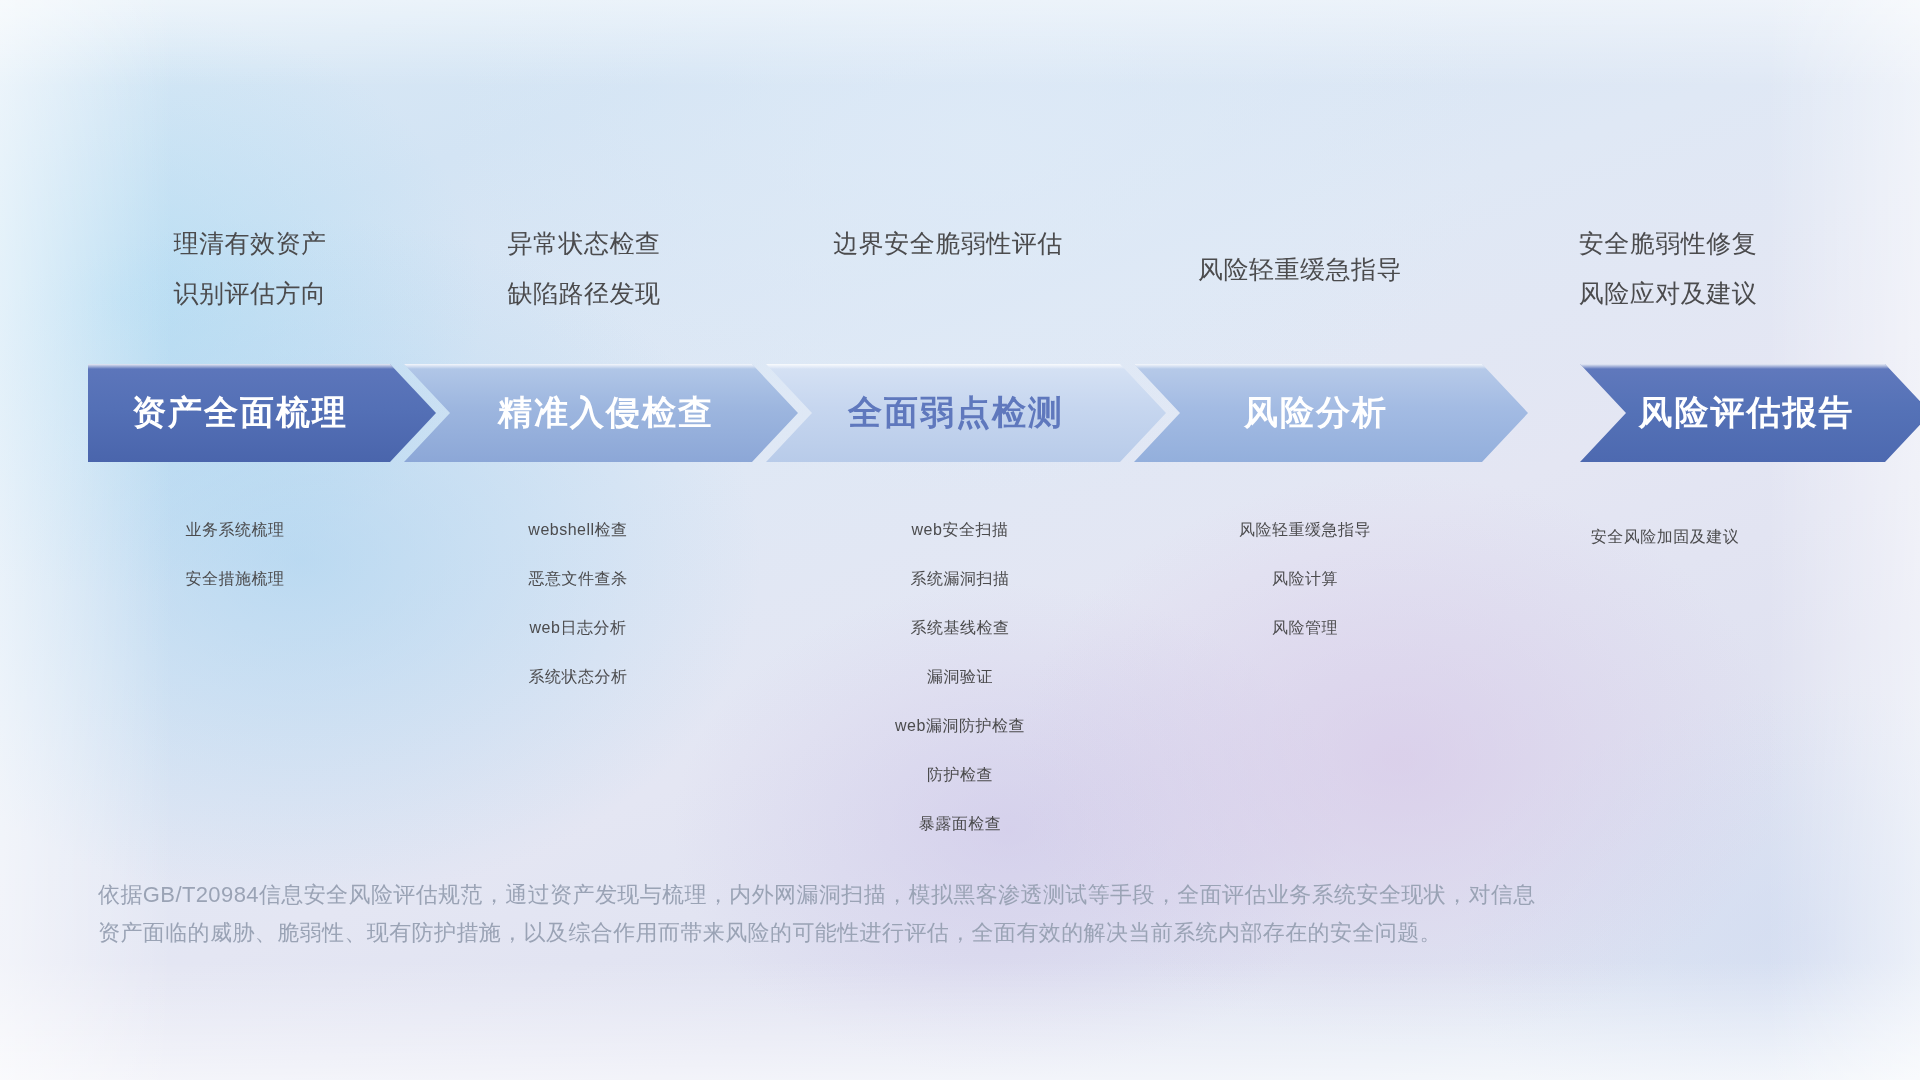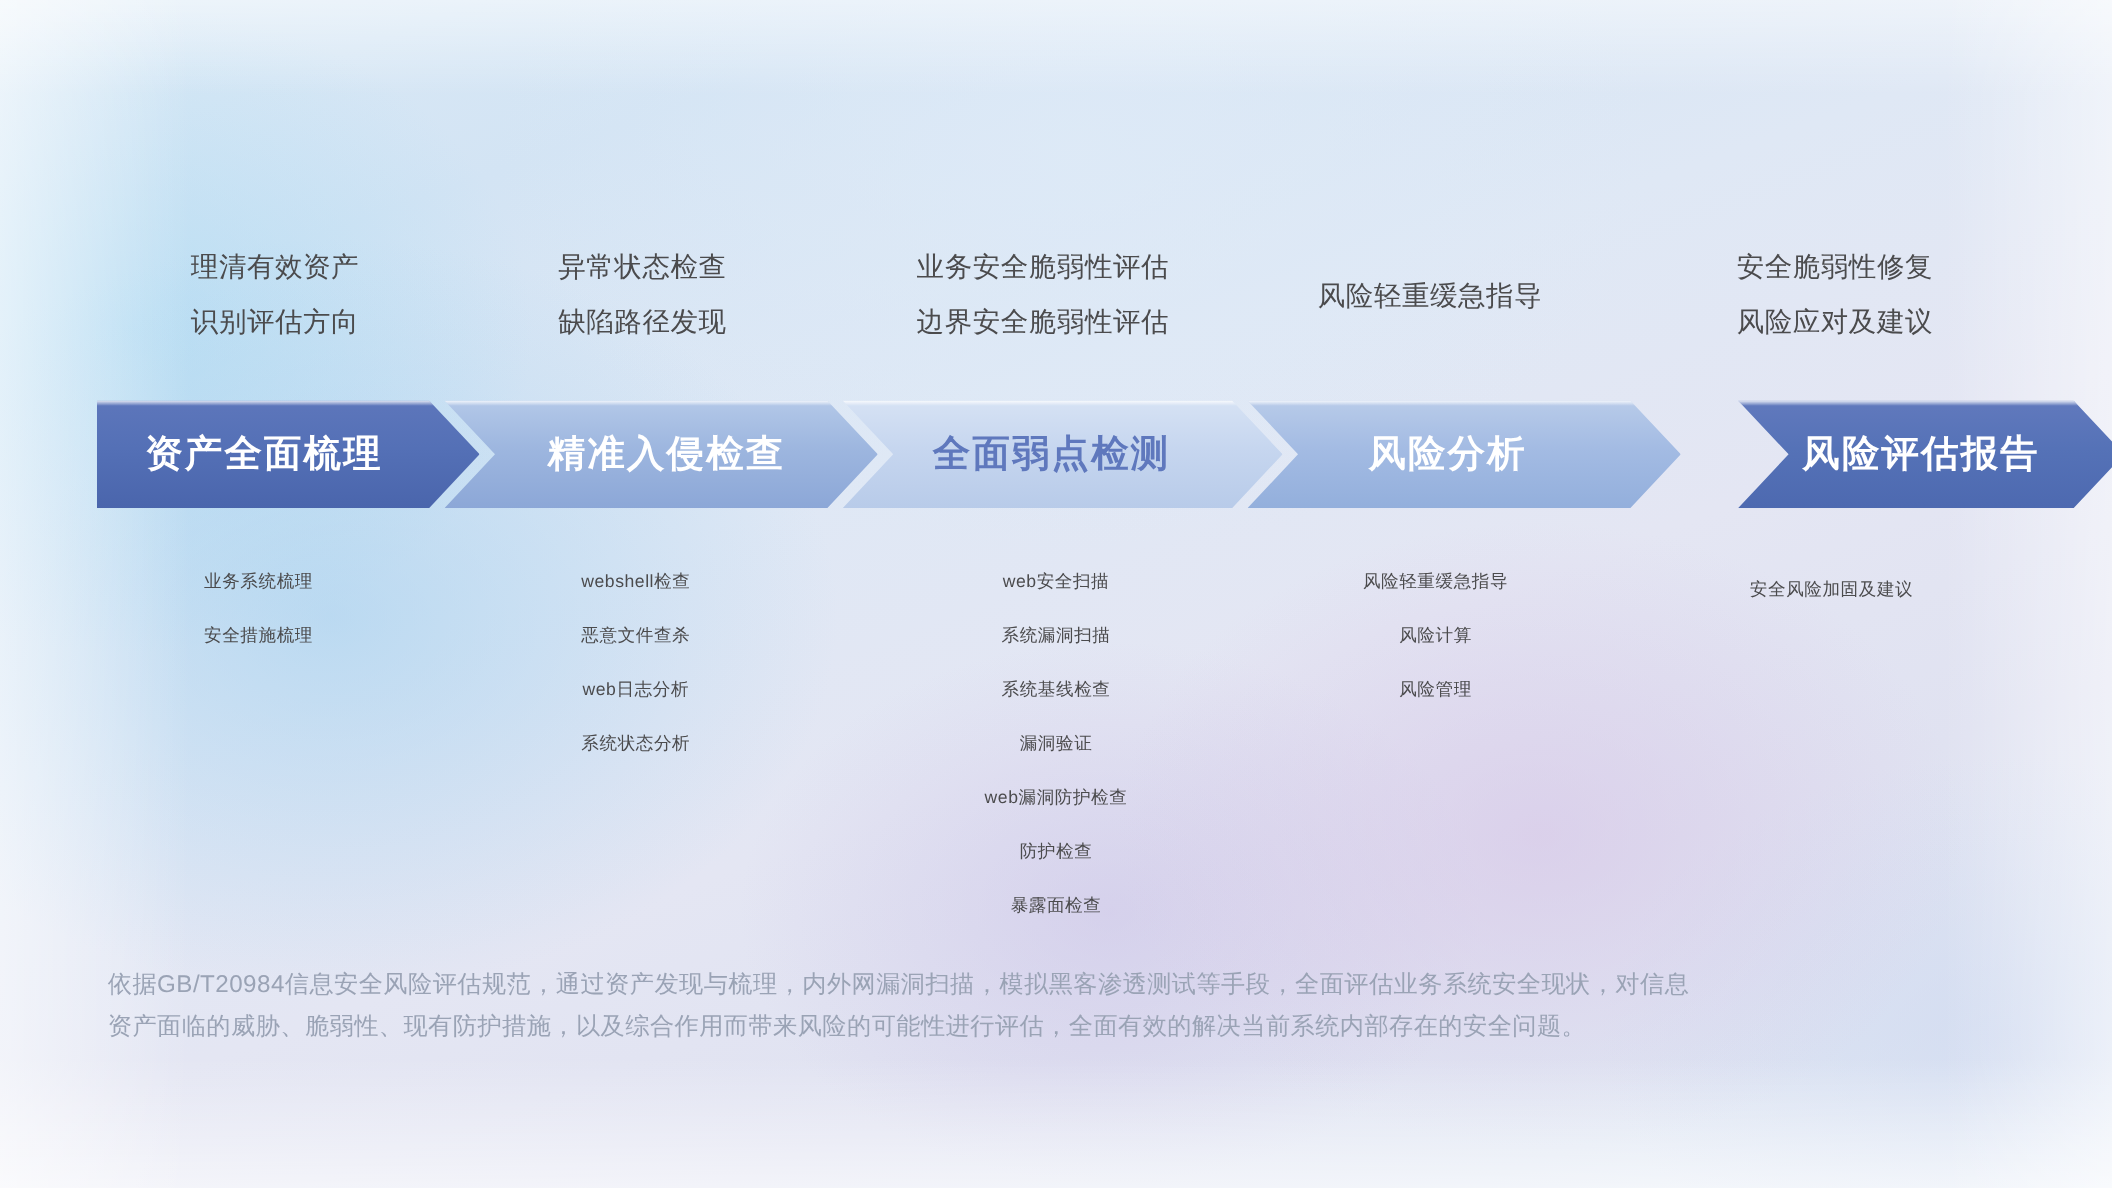--- a/index.html
+++ b/index.html
@@ -137,21 +137,20 @@
 
   <div class="col" style="left:404px; top:218px; width:360px;">
     <div class="top-list">
       <div class="top-item">异常状态检查</div>
       <div class="top-item">缺陷路径发现</div>
     </div>
   </div>
 
   <div class="col" style="left:758px; top:218px; width:380px;">
     <div class="top-list">
-      <div class="top-item">业务安全脆弱性评估</div>
       <div class="top-item">边界安全脆弱性评估</div>
     </div>
   </div>
 
   <div class="col" style="left:1110px; top:244px; width:380px;">
     <div class="top-list">
       <div class="top-item">风险轻重缓急指导</div>
     </div>
   </div>
 

